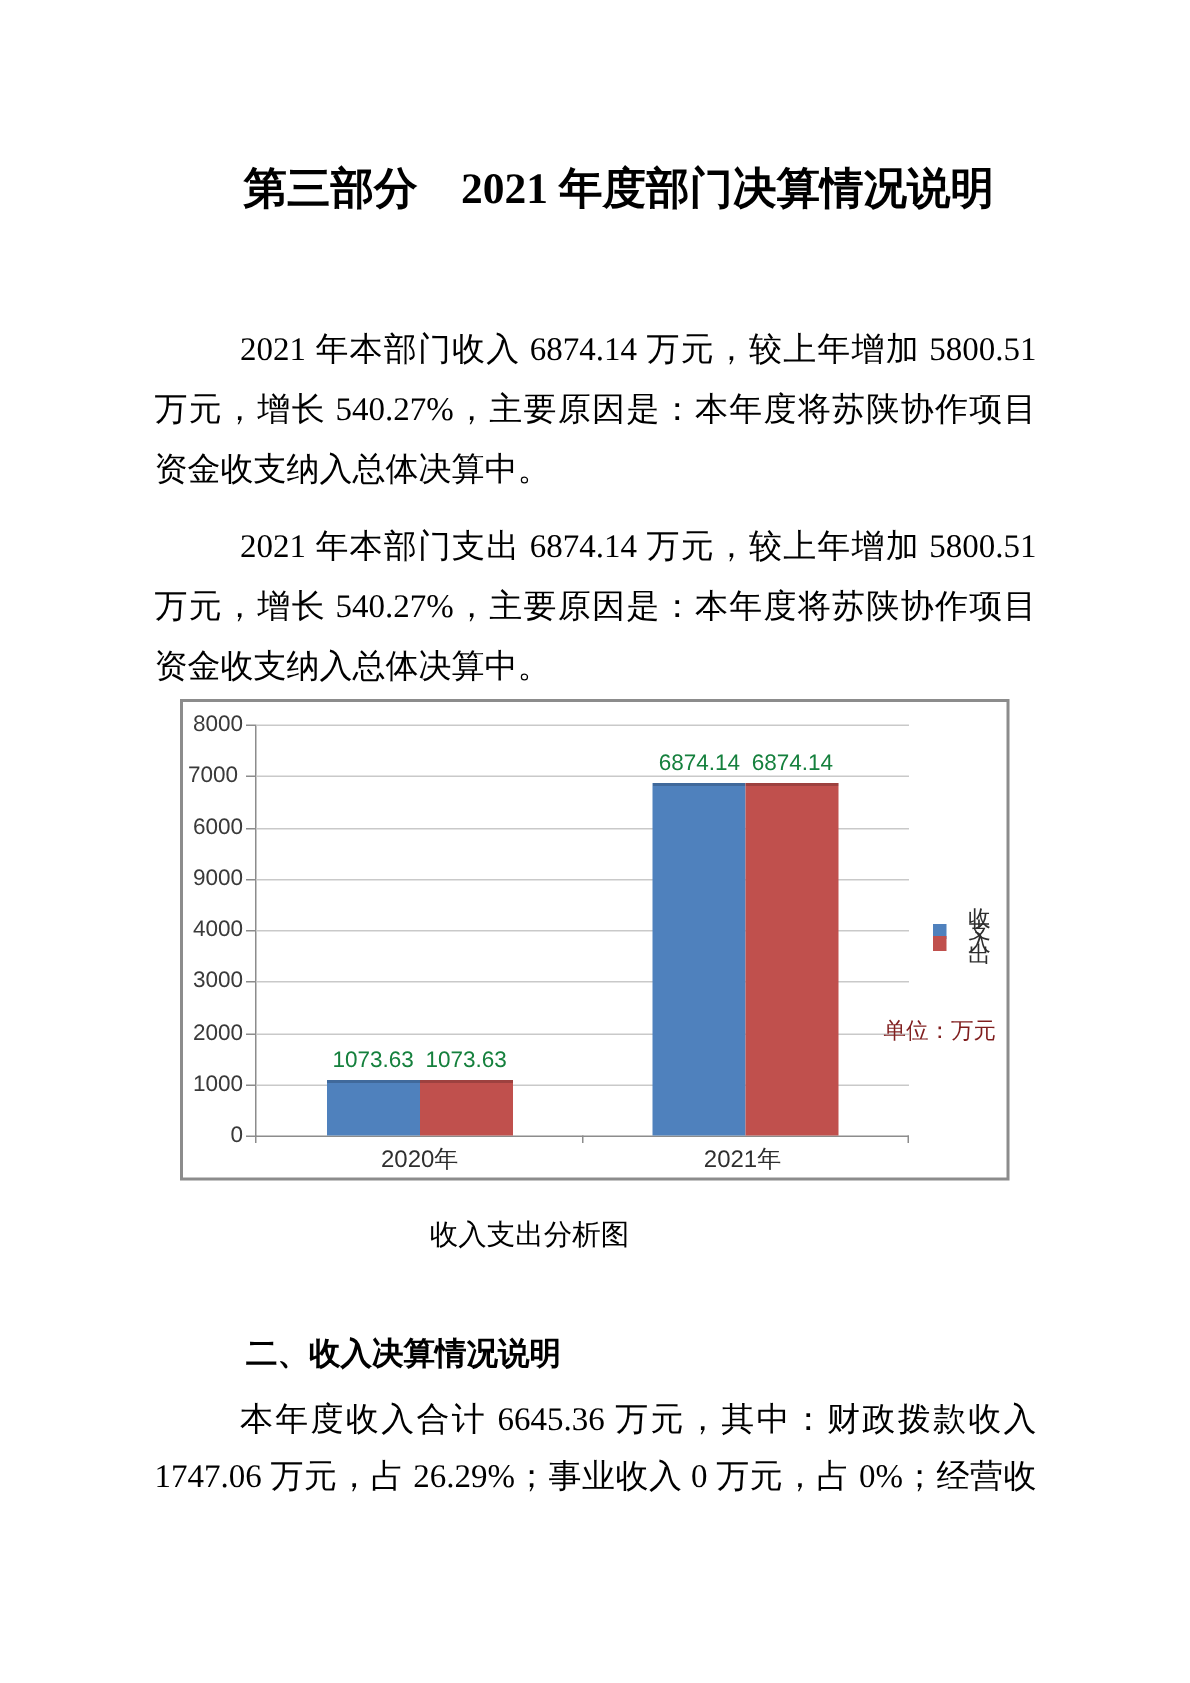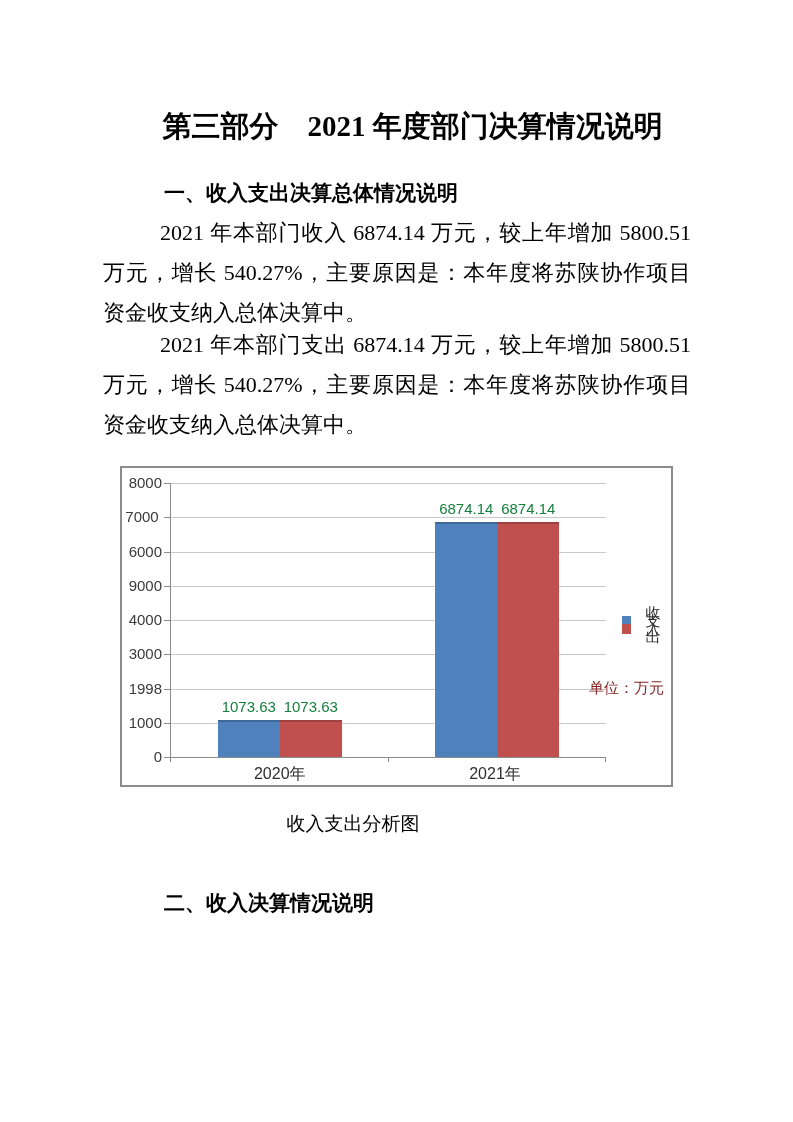--- a/index.html
+++ b/index.html
@@ -28,21 +28,21 @@
   #h2 { top: 890px; }
 
   .para {
     position: absolute; left: 103px; width: 588px; margin: 0;
     font-size: 22px; line-height: 40px;
     text-align: justify; text-justify: inter-ideograph;
     text-indent: 57px;
     font-family: "Liberation Serif", "DejaVu Serif", serif;
   }
   #p1 { top: 213px; }
-  #p2 { top: 325px; }
+  #p2 { top: 344px; }
   #p3 { top: 927px; line-height: 38px; text-align-last: justify; }
 
   
   #chart {
     position: absolute; left: 120px; top: 466px;
     width: 553px; height: 321px;
     border: 2px solid #8c8c8c; background: #fff;
     box-sizing: border-box;
     font-family: "Liberation Sans", "DejaVu Sans", sans-serif;
   }
@@ -90,21 +90,20 @@
     font-family: "Liberation Sans", "DejaVu Sans", sans-serif;
   }
 </style>
 </head>
 <body>
 
 <div class="page">
 
   <h1 id="title">第三部分　2021 年度部门决算情况说明</h1>
 
-  <h2 id="h1" class="sec-heading">一、收入支出决算总体情况说明</h2>
   <p id="p1" class="para">2021 年本部门收入 6874.14 万元，较上年增加 5800.51 万元，增长 540.27%，主要原因是：本年度将苏陕协作项目资金收支纳入总体决算中。</p>
   <p id="p2" class="para">2021 年本部门支出 6874.14 万元，较上年增加 5800.51 万元，增长 540.27%，主要原因是：本年度将苏陕协作项目资金收支纳入总体决算中。</p>
 
   <div id="chart">
     <div id="plot">
         <div class="gridline" style="top: 239.75px;"></div>
         <div class="gridline" style="top: 205.5px;"></div>
         <div class="gridline" style="top: 171.25px;"></div>
         <div class="gridline" style="top: 137px;"></div>
         <div class="gridline" style="top: 102.75px;"></div>
@@ -131,36 +130,37 @@
           <div class="legend-swatch" style="background: rgb(192, 80, 77);"></div>
           <span>支出</span>
         </div>
       </div>
     <div id="unit-label">单位：万元</div>
   <div class="y-tick" style="left: 42px; top: 289px;"></div>
       <div class="y-label" style="top: 280px;">0</div>
       <div class="y-tick" style="left: 42px; top: 254.75px;"></div>
       <div class="y-label" style="top: 245.75px;">1000</div>
       <div class="y-tick" style="left: 42px; top: 220.5px;"></div>
-      <div class="y-label" style="top: 211.5px;">1998</div>
+      <div class="y-label" style="top: 211.5px;">2000</div>
       <div class="y-tick" style="left: 42px; top: 186.25px;"></div>
       <div class="y-label" style="top: 177.25px;">3000</div>
       <div class="y-tick" style="left: 42px; top: 152px;"></div>
       <div class="y-label" style="top: 143px;">4000</div>
       <div class="y-tick" style="left: 42px; top: 117.75px;"></div>
       <div class="y-label" style="top: 108.75px;">9000</div>
       <div class="y-tick" style="left: 42px; top: 83.5px;"></div>
       <div class="y-label" style="top: 74.5px;">6000</div>
       <div class="y-tick" style="left: 42px; top: 49.25px;"></div>
       <div class="y-label" style="top: 40.25px; text-align: center;">7000</div>
       <div class="y-tick" style="left: 42px; top: 15px;"></div>
       <div class="y-label" style="top: 6px;">8000</div>
       <div class="x-tick" style="left: 48px; top: 289px;"></div>
       <div class="x-tick" style="left: 265.5px; top: 289px;"></div>
       <div class="x-tick" style="left: 483px; top: 289px;"></div>
     </div>
 
   <div id="caption">收入支出分析图</div>
 
   <h2 id="h2" class="sec-heading">二、收入决算情况说明</h2>
+  <p id="p3" class="para">本年度收入合计 6645.36 万元，其中：财政拨款收入 1747.06 万元，占 26.29%；事业收入 0 万元，占 0%；经营收</p>
 
 
 </div>
 
 </body></html>

